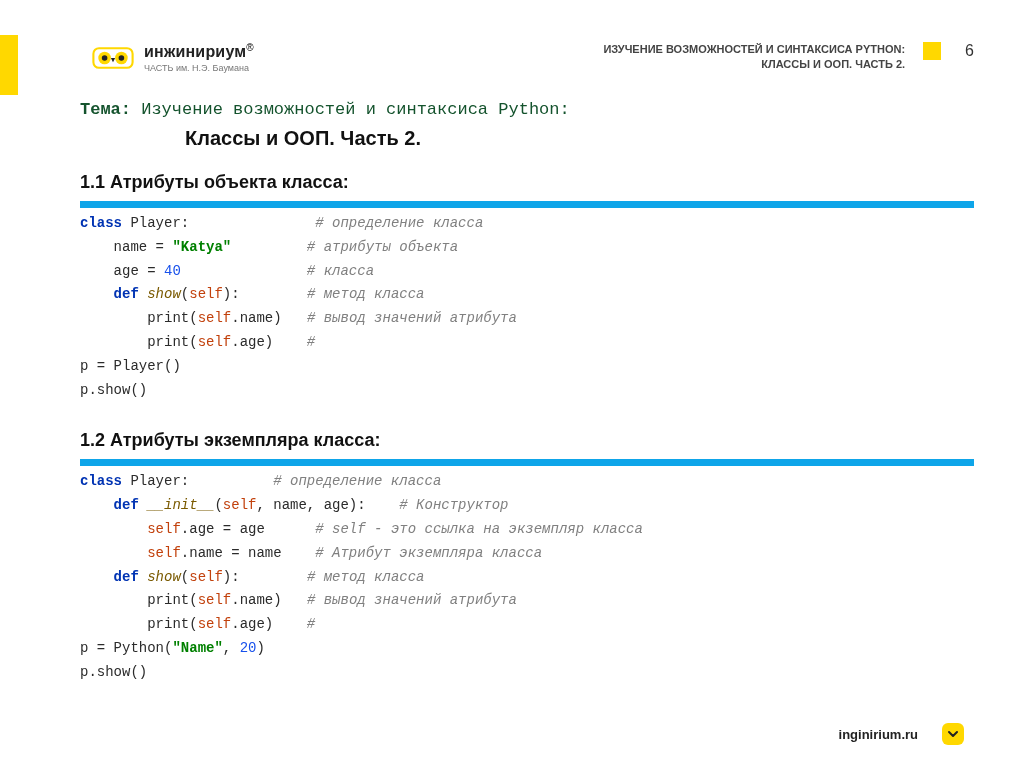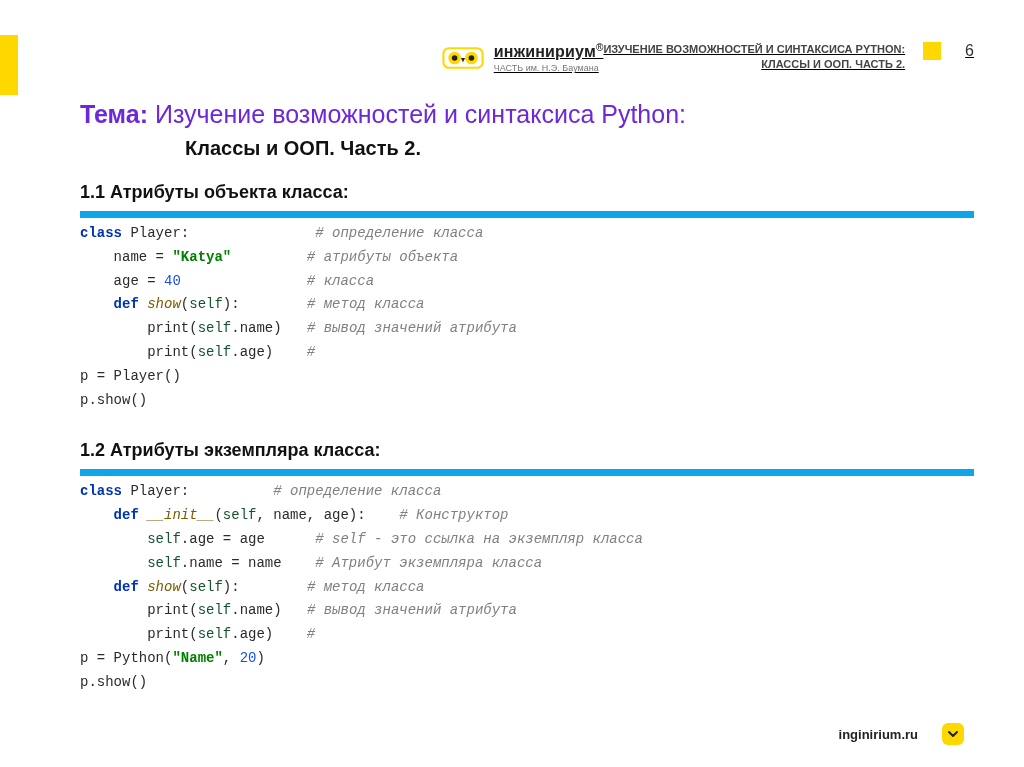--- a/index.html
+++ b/index.html
@@ -24,23 +24,22 @@
     left: 0;
     top: 95px;
   }
   .arrow-shape svg { display:block; }
   .header {
     position: absolute;
     top: 42px;
     left: 92px;
     right: 50px;
     display: flex;
-    justify-content: flex-end;
+    justify-content: space-between;
     align-items: flex-start;
-    text-decoration: underline;
   }
   .logo-block {
     display: flex;
     align-items: center;
     gap: 10px;
   }
   .logo-svg { width: 42px; height: 30px; }
   .brand-text { display:flex; flex-direction:column; }
   .brand-name { font-weight: bold; font-size: 16px; color:#222; letter-spacing:0.2px;}
   .brand-reg { font-size: 10px; vertical-align: super; }
@@ -61,42 +60,42 @@
   .yellow-square {
     width: 18px; height: 18px; background:#ffd800;
   }
   .page-num { font-size: 16px; color:#333; margin-left:6px;}
   .content {
     position: absolute;
     left: 80px;
     top: 100px;
     right: 50px;
   }
-  .topic-line1 { font-size: 25px; color:#6d28d9; }
+  .topic-line1 { font-size: 17px; color:#14532d;font-family:Liberation Mono, monospace; }
   .topic-label { font-weight: bold; }
   .topic-line2 {
     font-size: 20px; font-weight: bold; color:#111;
     margin-left: 105px; margin-top: 8px;
   }
   .section-h {
     font-size: 18px; font-weight: bold; color:#111;
     margin-top: 22px; margin-bottom: 8px;
   }
   .code-block {
     font-family: Consolas, "Courier New", monospace;
     font-size: 14px;
     line-height: 1.7;
     color: #2b2b2b;
     border-top: 7px solid #0ea5e9;
     padding-top: 4px;
   }
   .code-line { white-space: pre; }
   .kw { color: #0033b3; font-weight: bold; }
   .fn { color: #7a5a00; font-style: italic; }
-  .self { color: #14532d; }
+  .self { color: #c2410c; }
   .str { color: #008000; font-weight: bold; }
   .num { color: #1750eb; }
   .cmt { color: #808080; font-style: italic; }
   .footer {
     position: absolute;
     right: 60px;
     bottom: 22px;
     display:flex;
     align-items:center;
     gap: 24px;

